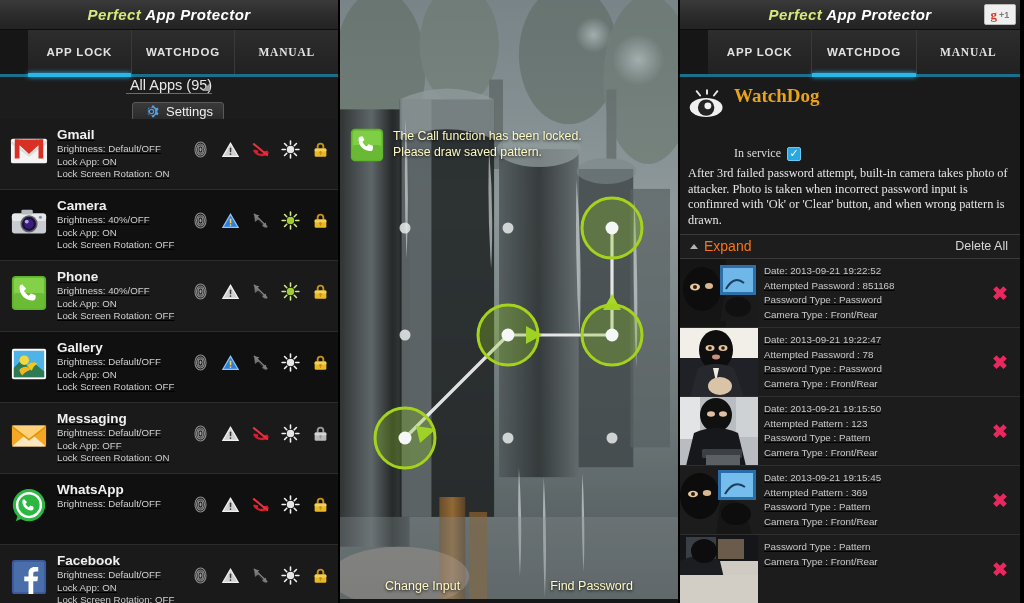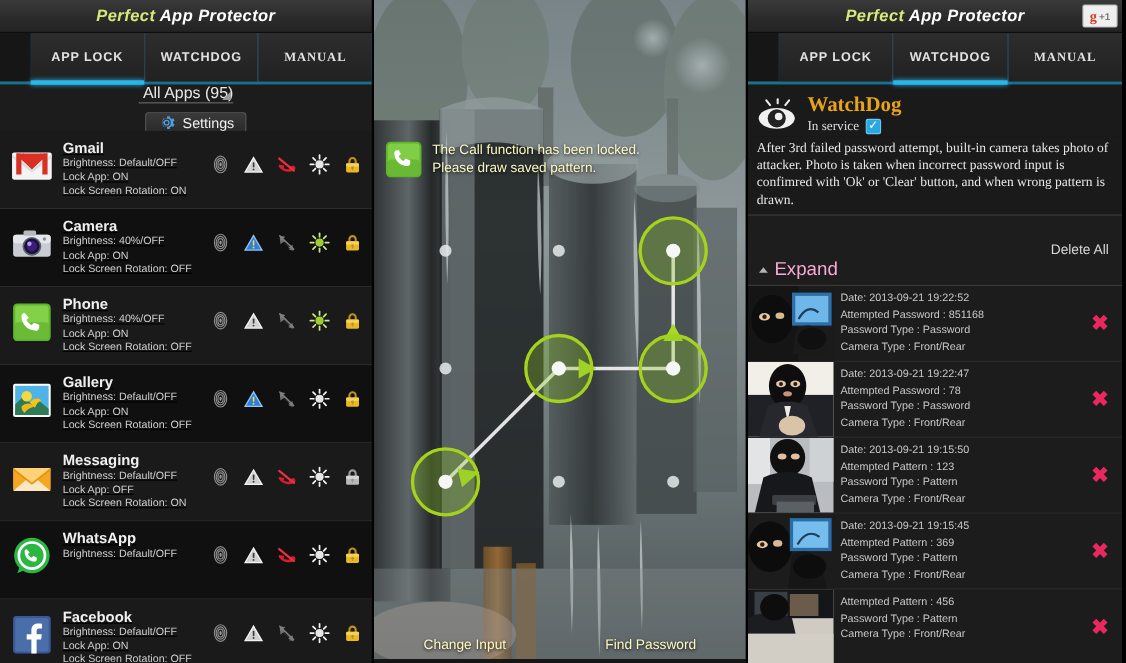--- a/index.html
+++ b/index.html
@@ -33,21 +33,21 @@
     position: absolute; right: 4px; top: 4px;
     width: 32px; height: 21px; border-radius: 2px;
     background: #efefef; border: 1px solid #b9b9b9;
     display: flex; align-items: center; justify-content: center;
     gap: 2px; font-size: 10px; font-weight: bold;
   }
   .gplus .g { color: #d33b2c; font-size: 13px; line-height: 1; font-family: "Liberation Serif", serif;}
   .gplus .p1 { color: #7a7a7a; font-size: 9px; }
 
   
-  .tabs { display: flex; height: 44px; background: #0369a1; margin-left: 28px; }
+  .tabs { display: flex; height: 44px; background: #86efac; margin-left: 28px; }
   .tab {
     flex: 1; display: flex; align-items: center; justify-content: center;
     font-size: 11.5px; font-weight: bold; color: #e2e2e2;
     letter-spacing: .8px; position: relative;
     border-right: 1px solid #3a3a3a;
     background: linear-gradient(#2d2d2d,#212121);
   }
   .tab:last-child { border-right: none; font-family: Liberation Serif, serif; }
   .tab-underline { position: absolute; left:0; right:0; bottom:-3px; height: 4px; background: transparent; }
   .tab.active .tab-underline { background: #29b6e8; box-shadow: 0 0 5px #29b6e8; }
@@ -114,41 +114,41 @@
   .lock-actions {
     position: absolute; left: 0; right: 0; bottom: 10px;
     display: flex; justify-content: space-around; align-items: center;
   }
   .lock-actions span { font-size: 12.5px; color: #fef9c3; text-shadow: 0 1px 3px rgba(0,0,0,.95); }
 
   
   .wd-head { display: flex; align-items: flex-start; gap: 8px; padding: 8px 10px 2px 8px; background:#1a1a1a;}
   .wd-eye { width: 38px; height: 32px; flex: none; margin-top: 4px; }
   .wd-title { font-size: 19px; font-weight: bold; color: #e7a31a; line-height: 22px; font-family:"Liberation Serif", serif;}
-  .wd-sub { display: flex; align-items: center; gap: 6px; font-size: 12px; color: #dcdcdc; font-family:"Liberation Serif", serif;}
+  .wd-sub { display: flex; align-items: center; gap: 6px; font-size: 12px; color: #dcdcdc; font-family:"Liberation Serif", serif;margin-top:39px;}
   .wd-check {
     width: 14px; height: 14px; border: 1px solid #6fc6ef; border-radius: 2px;
     background: #2aa8e0; display: flex; align-items: center; justify-content: center;
     color: #fff; font-size: 11px; line-height: 1;
   }
   .wd-desc {
     padding: 3px 8px 6px 8px; background: #1a1a1a;
     font-size: 12.3px; color: #e6e6e6; line-height: 15.5px;
     font-family: "Liberation Serif", serif;
   }
   .wd-bar {
     display: flex; align-items: center; justify-content: space-between;
     padding: 3px 12px 4px 10px; background: #1d1d1d; border-top: 1px solid #3a3a3a; border-bottom: 1px solid #3a3a3a;
   }
-  .wd-expand { display: flex; align-items: center; gap: 6px; font-size: 17px; color: #f9a8d4; margin-top: 36px; }
+  .wd-expand { display: flex; align-items: center; gap: 6px; font-size: 14px; color: #f97316; }
   .caret-up { width: 0; height: 0; border-left: 4px solid transparent; border-right: 4px solid transparent; border-bottom: 5px solid #b4b4b4; }
   .wd-delete { font-size: 12.5px; color: #d6d6d6; }
   .logrow { display: flex; align-items: stretch; height: 69px; border-bottom: 1px solid #2e2e2e; background: #1c1c1c; }
   .logthumb { width: 78px; flex: none; overflow: hidden; position: relative; }
-  .loginfo { flex: 1; padding: 5px 0 0 6px; min-width: 0; }
+  .loginfo { flex: 1; padding: 5px 0 0 6px; min-width: 0; text-decoration: underline; }
   .loginfo div { font-size: 9.8px; color: #c8c8c8; line-height: 14.5px; white-space: nowrap; }
   .logdel { width: 40px; flex: none; display: flex; align-items: center; justify-content: center; }
   .xmark { font-size: 19px; color: #e8285f; font-weight: bold; line-height: 1; }
 </style>
 </head>
 <body>
 
 <div class="screens">
 
   <div class="panel panel-left">
@@ -862,21 +862,20 @@
           <div class="logthumb"><svg viewBox="0 0 78 69" preserveAspectRatio="none">
               <rect width="78" height="69" fill="#cfcac2"></rect>
               <rect x="0" y="0" width="78" height="26" fill="#14161a"></rect>
               <rect x="6" y="2" width="30" height="22" fill="#3a3f45"></rect>
               <rect x="38" y="4" width="26" height="20" fill="#6a5b4a"></rect>
               <path d="M0 26 q20 -10 40 0 l10 43 H0z" fill="#1b1d20"></path>
               <ellipse cx="24" cy="16" rx="13" ry="12" fill="#0d0d0d"></ellipse>
               <rect x="0" y="40" width="78" height="29" fill="#d2cdc5"></rect>
             </svg></div>
      <div class="loginfo">
-       <div>Attempted Pattern : 456</div>
        <div>Password Type : Pattern</div>
        <div>Camera Type : Front/Rear</div>
      </div>
      <div class="logdel">
             <span class="xmark">✖</span>
           </div>
         </div>
       </div>
   </div>
 

